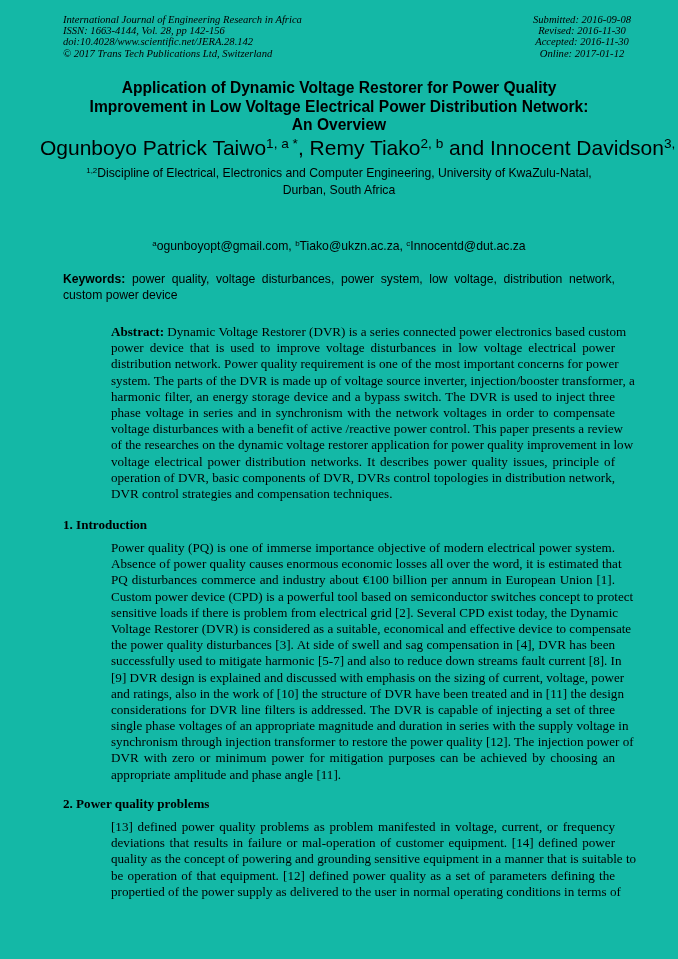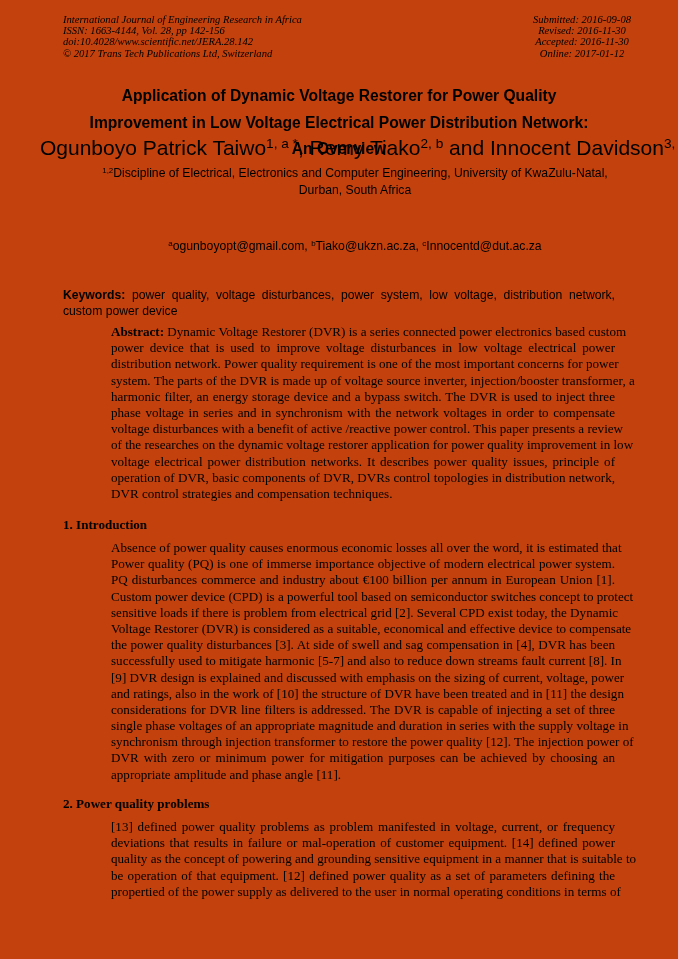--- a/index.html
+++ b/index.html
@@ -1,28 +1,28 @@
 <!DOCTYPE html>
 <html><head>
 <meta charset="utf-8">
 <style>
   html, body { margin: 0; padding: 0; background: #ffffff; }
   body { width: 678px; height: 959px; position: relative; overflow: hidden; color: #000; }
-  .page { position: absolute; left: 0; top: 0; width: 678px; height: 959px; background: #c2410c; }
+  .page { position: absolute; left: 0; top: 0; width: 678px; height: 959px; background: #14b8a6; }
   .hdr { position: absolute; top: 14px; font-family: "Liberation Serif", serif; font-style: italic; font-size: 10.6px; line-height: 11.2px; }
   .hdr-left { left: 63px; text-align: left; }
   .hdr-right { right: 47px; text-align: center; }
   .hdr div { white-space: nowrap; }
   .title { position: absolute; left: 40px; width: 598px; top: 79px; text-align: center; font-family: "Liberation Sans", sans-serif; font-weight: bold; font-size: 15.6px; line-height: 18.6px; }
-  .title div { white-space: nowrap; margin-top: 8px; }
+  .title div { white-space: nowrap; }
   .authors { position: absolute; left: 40px; width: 598px; top: 138px; text-align: center; font-family: "Liberation Sans", sans-serif; font-size: 21px; line-height: 19px; white-space: nowrap; }
   sup { font-size: 65%; line-height: 0; vertical-align: 0.55em; }
-  .aff { position: absolute; left: 56px; width: 598px; text-align: center; font-family: "Liberation Sans", sans-serif; font-size: 12.2px; line-height: 16.5px; }
+  .aff { position: absolute; left: 40px; width: 598px; text-align: center; font-family: "Liberation Sans", sans-serif; font-size: 12.2px; line-height: 16.5px; }
   .aff div { white-space: nowrap; }
-  .kw { position: absolute; left: 63px; width: 552px; top: 271px; font-family: "Liberation Sans", sans-serif; font-size: 12.2px; line-height: 16.3px; margin-top: 16px; }
+  .kw { position: absolute; left: 63px; width: 552px; top: 271px; font-family: "Liberation Sans", sans-serif; font-size: 12.2px; line-height: 16.3px; }
   .kw div { white-space: nowrap; }
   .body { position: absolute; left: 63px; width: 552px; font-family: "Liberation Serif", serif; font-size: 13.1px; line-height: 16.2px; }
   .ln { white-space: nowrap; text-align: justify; text-align-last: justify; height: 16.2px; overflow: visible; margin-left: 48px; }
   .ln.last { text-align-last: left; }
   .h { position: absolute; left: 63px; font-family: "Liberation Serif", serif; font-weight: bold; font-size: 13.1px; line-height: 16px; white-space: nowrap; }
   b { font-weight: bold; }
 </style>
 </head>
 <body>
 
@@ -77,22 +77,22 @@
     <div class="ln">phase voltage in series and in synchronism with the network voltages in order to compensate</div>
     <div class="ln">voltage disturbances with a benefit of active /reactive power control. This paper presents a review</div>
     <div class="ln">of the researches on the dynamic voltage restorer application for power quality improvement in low</div>
     <div class="ln">voltage electrical power distribution networks. It describes power quality issues, principle of</div>
     <div class="ln">operation of DVR, basic components of DVR, DVRs control topologies in distribution network,</div>
     <div class="ln last">DVR control strategies and compensation techniques.</div>
   </div>
 
   <div class="h" style="top:517px;">1. Introduction</div>
   <div class="body" style="top:540px;">
+    <div class="ln">Power quality (PQ) is one of immerse importance objective of modern electrical power system.</div>
     <div class="ln">Absence of power quality causes enormous economic losses all over the word, it is estimated that</div>
-    <div class="ln">Power quality (PQ) is one of immerse importance objective of modern electrical power system.</div>
     <div class="ln">PQ disturbances commerce and industry about €100 billion per annum in European Union [1].</div>
     <div class="ln">Custom power device (CPD) is a powerful tool based on semiconductor switches concept to protect</div>
     <div class="ln">sensitive loads if there is problem from electrical grid [2]. Several CPD exist today, the Dynamic</div>
     <div class="ln">Voltage Restorer (DVR) is considered as a suitable, economical and effective device to compensate</div>
     <div class="ln">the power quality disturbances [3]. At side of swell and sag compensation in [4], DVR has been</div>
     <div class="ln">successfully used to mitigate harmonic [5-7] and also to reduce down streams fault current [8]. In</div>
     <div class="ln">[9] DVR design is explained and discussed with emphasis on the sizing of current, voltage, power</div>
     <div class="ln">and ratings, also in the work of [10] the structure of DVR have been treated and in [11] the design</div>
     <div class="ln">considerations for DVR line filters is addressed. The DVR is capable of injecting a set of three</div>
     <div class="ln">single phase voltages of an appropriate magnitude and duration in series with the supply voltage in</div>

